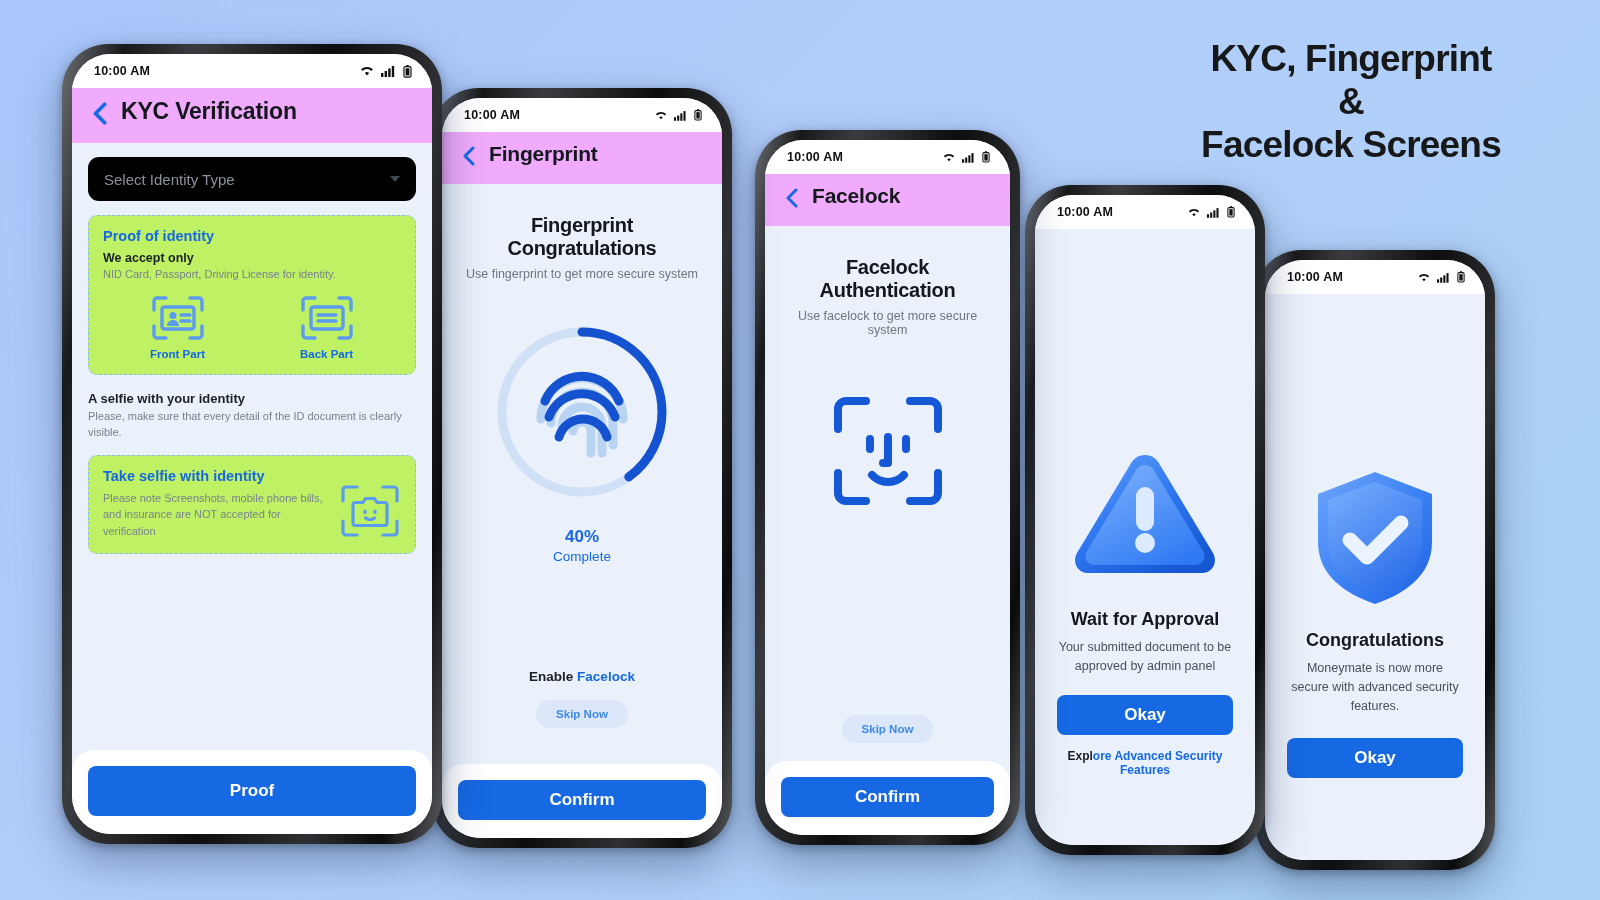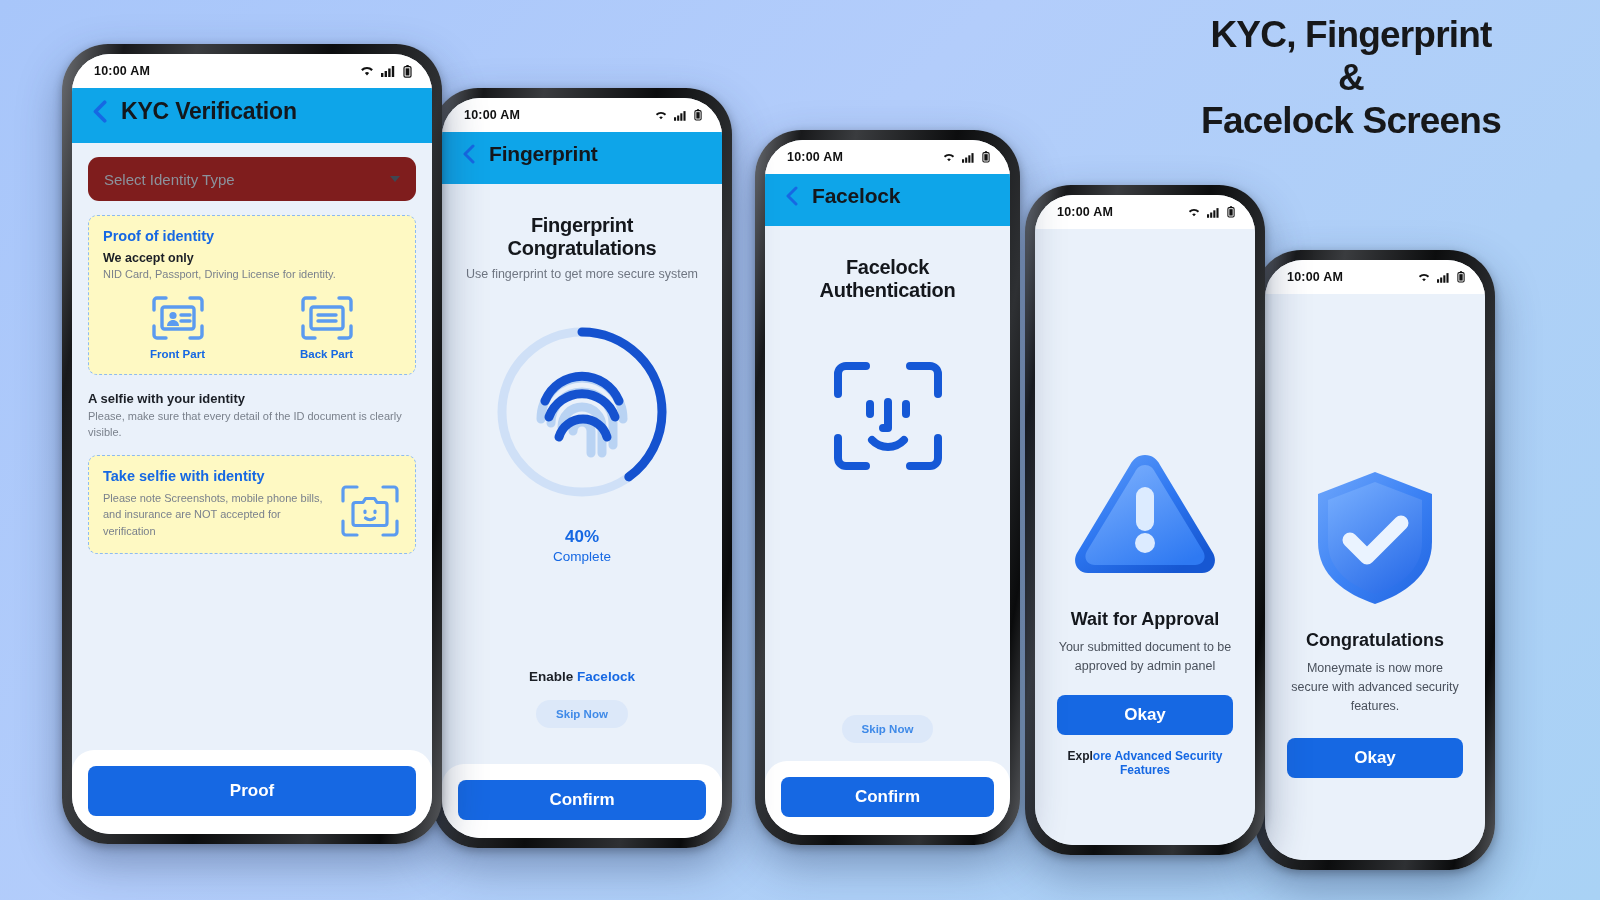--- a/index.html
+++ b/index.html
@@ -37,60 +37,60 @@
     justify-content: space-between;
     padding: 0 20px 0 22px;
     flex: none;
   }
   .st-time { font-size: 12.5px; font-weight: 700; color: #111; letter-spacing: .2px; }
   .st-icons { display: flex; align-items: center; gap: 6px; }
   .st-icons svg { display: block; }
 
   
   .appbar {
-    background: #0ea5e9;
+    background: #f0abfc;
     display: flex;
-    align-items: center;
+    align-items: flex-end;
     gap: 14px;
     padding: 10px 32px 18px 20px;
     flex: none;
     box-shadow: 0 1px 0 rgba(0,0,0,.04);
   }
   .back-ic { color: #1668e3; display: flex; align-items: center; cursor: pointer; }
   .appbar-title { font-size: 21px; font-weight: 700; color: #14171c; letter-spacing: -.2px; }
 
   
   .body {
     flex: 1;
     background: #eaf1fa;
     padding: 14px 16px 0 16px;
     overflow: hidden;
     position: relative;
   }
 
   
   .select {
-    background: #7f1d1d;
+    background: #000000;
     border-radius: 11px;
     height: 44px;
     display: flex;
     align-items: center;
     justify-content: space-between;
     padding: 0 16px;
     cursor: pointer;
     text-align: center;
   }
   .select span { font-size: 15px; color: #8b929c; }
   .caret { width: 0; height: 0; border-left: 5px solid transparent; border-right: 5px solid transparent; border-top: 6px solid #3f4753; }
 
   
   .dash {
     border: 1.4px dashed #8dbaf2;
     border-radius: 9px;
-    background: #fef9c3;
+    background: #bef264;
     margin-top: 14px;
     padding: 12px 14px 14px 14px;
   }
   .dash-title { color: #1668e3; font-size: 14.5px; font-weight: 700; }
   .accept { font-size: 12.5px; font-weight: 700; color: #1b1f26; margin-top: 7px; }
   .accept-sub { font-size: 11px; color: #7a818c; margin-top: 2px; line-height: 1.35; }
 
   .doc-row { display: flex; justify-content: space-around; margin-top: 12px; }
   .doc-item { display: flex; flex-direction: column; align-items: center; gap: 6px; cursor: pointer; }
   .doc-label { font-size: 11.5px; color: #1668e3; font-weight: 700; }
@@ -150,21 +150,21 @@
   
   .result-body { display: flex; flex-direction: column; align-items: center; justify-content: center; padding: 0 22px; }
   .res-title { font-size: 18px; font-weight: 700; color: #14171c; margin-top: 22px; text-align: center; }
   .res-sub { font-size: 12.5px; color: #4a515c; text-align: center; margin-top: 8px; line-height: 1.5; }
   .res-link { font-size: 12px; color: #1668e3; font-weight: 700; text-align: center; margin-top: 14px; cursor: pointer; }
   .res-link i { color: #1b1f26; font-style: normal; font-weight: 700; }
 
   
   .heading {
     position: absolute;
-    right: 34px; top: 14px;
+    right: 34px; top: 38px;
     width: 430px;
     text-align: center;
     font-size: 37px;
     font-weight: 800;
     color: #17181a;
     line-height: 1.16;
     letter-spacing: -.8px;
   }
 </style>
 </head>
@@ -294,20 +294,21 @@
     <div class="appbar">
       <span class="back-ic">
         <svg width="13" height="20" viewBox="0 0 13 20">
             <path d="M11 2 3 10l8 8" fill="none" stroke="#1668e3" stroke-width="3" stroke-linecap="round" stroke-linejoin="round"></path>
           </svg>
       </span>
       <span class="appbar-title">Facelock</span>
     </div>
     <div class="body auth-body">
       <div class="auth-title">Facelock Authentication</div>
+      <div class="auth-sub">Use facelock to get more secure system</div>
       <div style="margin-top:58px;">
         <svg width="112" height="112" viewBox="0 0 112 112">
           <g fill="none" stroke="#1558d6" stroke-width="8" stroke-linecap="round" stroke-linejoin="round">
             <path d="M6 34V14a8 8 0 0 1 8-8h20"></path>
             <path d="M78 6h20a8 8 0 0 1 8 8v20"></path>
             <path d="M106 78v20a8 8 0 0 1-8 8H78"></path>
             <path d="M34 106H14a8 8 0 0 1-8-8V78"></path>
             <path d="M38 44v10"></path>
             <path d="M74 44v10"></path>
             <path d="M56 42v26h-5"></path>

